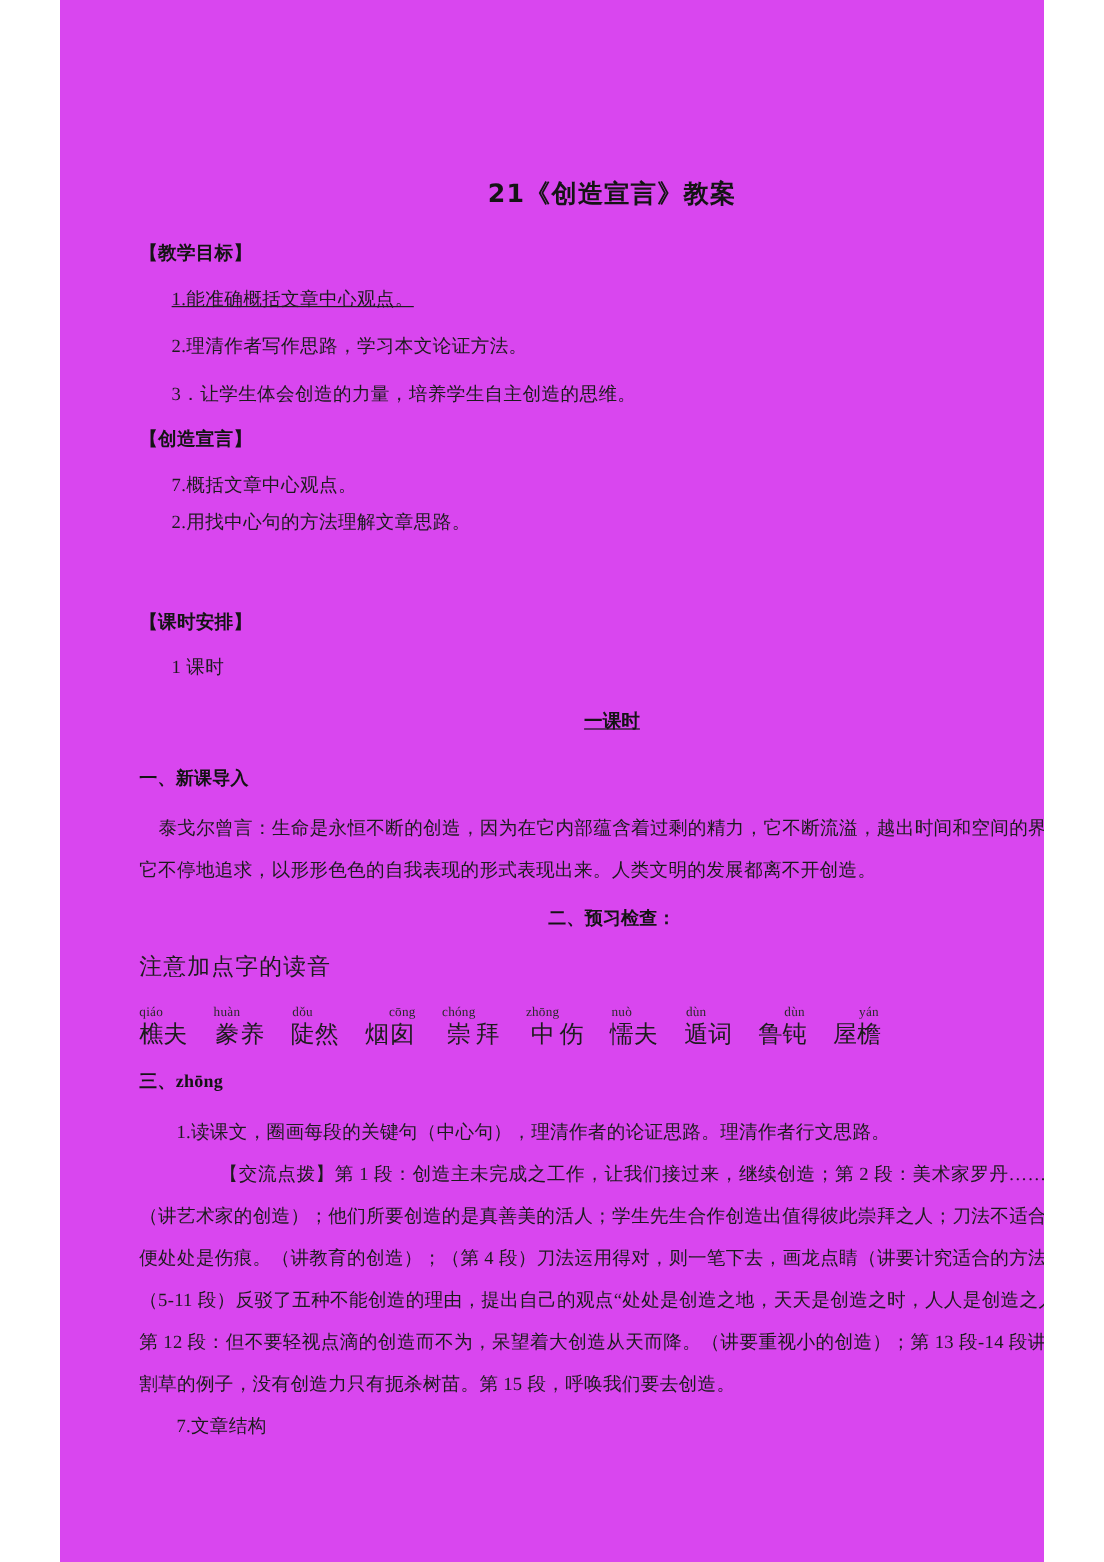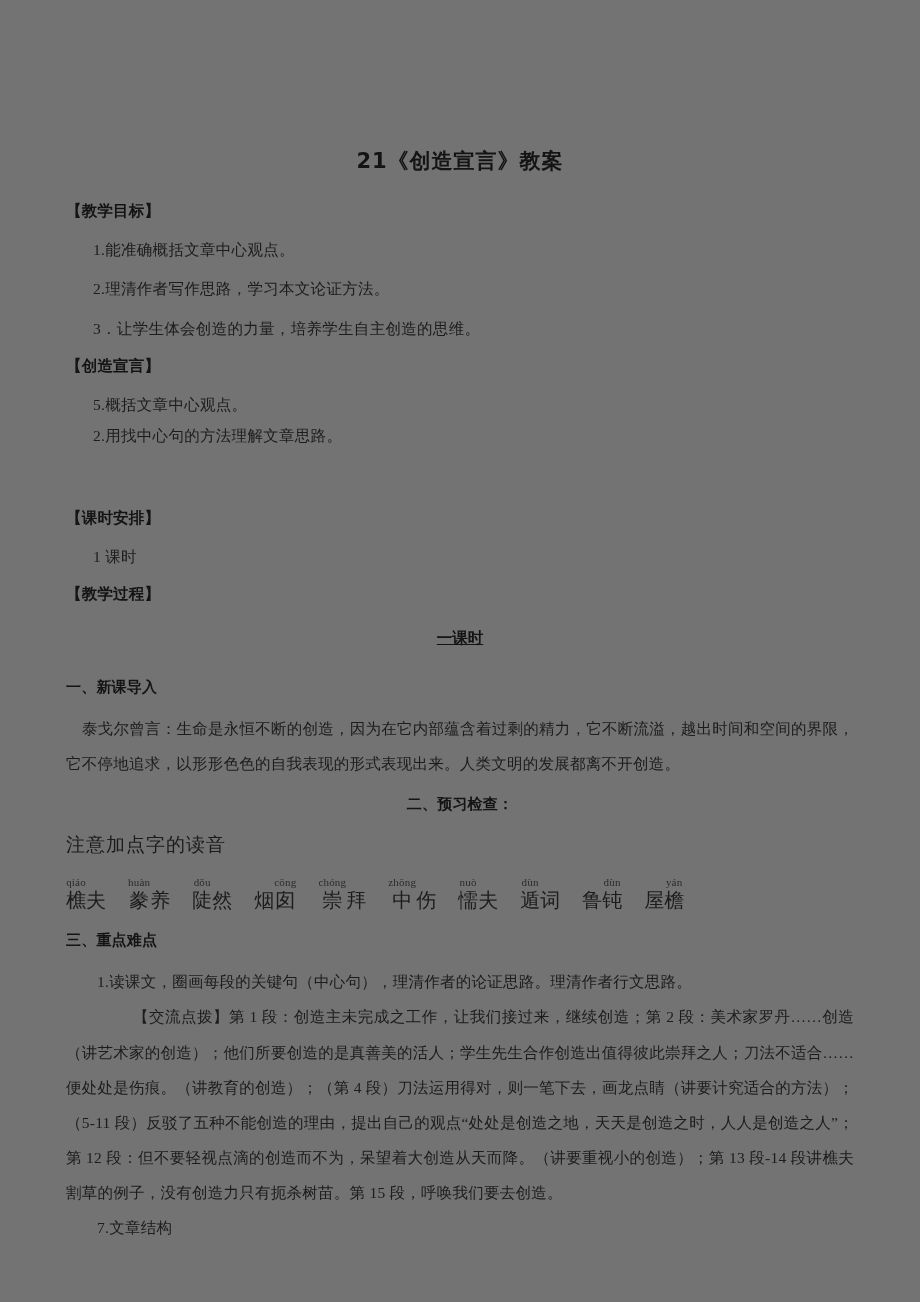--- a/index.html
+++ b/index.html
@@ -8,24 +8,24 @@
     padding: 0;
     background: #ffffff;
   }
   body {
     font-family: "Liberation Serif", "DejaVu Serif", serif;
     color: #1a1a1a;
     -webkit-font-smoothing: antialiased;
   }
   .page {
     position: relative;
-    width: 920px;
+    width: 820px;
     height: 1302px;
     margin: 0 auto;
-    background: #737373;
+    background: #d946ef;
     overflow: hidden;
     box-sizing: border-box;
   }
   .doc {
     position: absolute;
     left: 66px;
     top: 0;
     width: 788px;
   }
 
@@ -141,32 +141,31 @@
 </style>
 </head>
 <body>
 
 <div class="page">
   <div class="doc">
 
     <h1 class="doc-title">21《创造宣言》教案</h1>
 
     <div class="sec-head" style="margin-top:29px;">【教学目标】</div>
-    <div class="item" style="margin-top:22px;">1.能准确概括文章中心观点。</div>
+    <div class="item" style="margin-top:22px;text-decoration:underline;">1.能准确概括文章中心观点。</div>
     <div class="item" style="margin-top:24px;">2.理清作者写作思路，学习本文论证方法。</div>
     <div class="item" style="margin-top:24px;">3．让学生体会创造的力量，培养学生自主创造的思维。</div>
 
     <div class="sec-head" style="margin-top:23px;">【创造宣言】</div>
-    <div class="item" style="margin-top:22px;">5.概括文章中心观点。</div>
+    <div class="item" style="margin-top:22px;">7.概括文章中心观点。</div>
     <div class="item" style="margin-top:16px;">2.用找中心句的方法理解文章思路。</div>
 
     <div class="sec-head" style="margin-top:67px;">【课时安排】</div>
     <div class="item" style="margin-top:23px;">1 课时</div>
 
-    <div class="sec-head" style="margin-top:22px;">【教学过程】</div>
     <div class="center-head" style="margin-top:29px;">一课时</div>
 
     <div class="roman-head" style="margin-top:33px;">一、新课导入</div>
     <div class="body-par indent1" style="margin-top:16px;">泰戈尔曾言：生命是永恒不断的创造，因为在它内部蕴含着过剩的精力，它不断流溢，越出时间和空间的界限，它不停地追求，以形形色色的自我表现的形式表现出来。人类文明的发展都离不开创造。</div>
 
     <div class="roman-head" style="margin-top:16px;text-align:center;">二、预习检查：</div>
     <div class="big-line" style="margin-top:23px;">注意加点字的读音</div>
 
     <div class="pinyin-row" id="pinyin-row" style="margin-top:22px;">
         <span class="py-word">
@@ -273,21 +272,21 @@
             <span class="py-mark blank">x</span>
             <span class="py-char">屋</span>
           </span>
           <span class="py-unit">
             <span class="py-mark">yán</span>
             <span class="py-char">檐</span>
           </span>
         </span>
       </div>
 
-    <div class="roman-head" style="margin-top:21px;">三、重点难点</div>
+    <div class="roman-head" style="margin-top:21px;">三、zhōng</div>
     <div class="body-par indent2" style="margin-top:16px;">1.读课文，圈画每段的关键句（中心句），理清作者的论证思路。理清作者行文思路。</div>
 
     <div class="body-par indent2" style="margin-top:0px;"><span class="bold-inline">【交流点拨】</span><span>第 1 段：创造主未完成之工作，让我们接过来，继续创造；第 2 段：美术家罗丹……创造（讲艺术家的创造）；他们所要创造的是真善美的活人；学生先生合作创造出值得彼此崇拜之人；刀法不适合……便处处是伤痕。（讲教育的创造）；（第 4 段）刀法运用得对，则一笔下去，画龙点睛（讲要计究适合的方法）；（5-11 段）反驳了五种不能创造的理由，提出自己的观点“处处是创造之地，天天是创造之时，人人是创造之人”；第 12 段：但不要轻视点滴的创造而不为，呆望着大创造从天而降。（讲要重视小的创造）；第 13 段-14 段讲樵夫割草的例子，没有创造力只有扼杀树苗。第 15 段，呼唤我们要去创造。</span></div>
 
     <div class="body-par indent2" style="margin-top:0px;">7.文章结构</div>
 
   </div>
 </div>
 
 </body></html>

